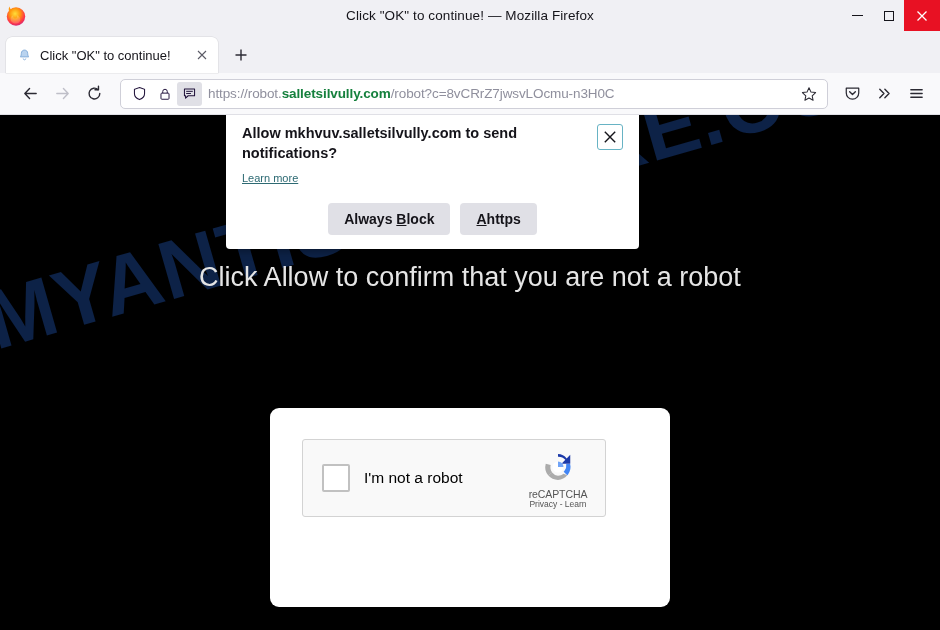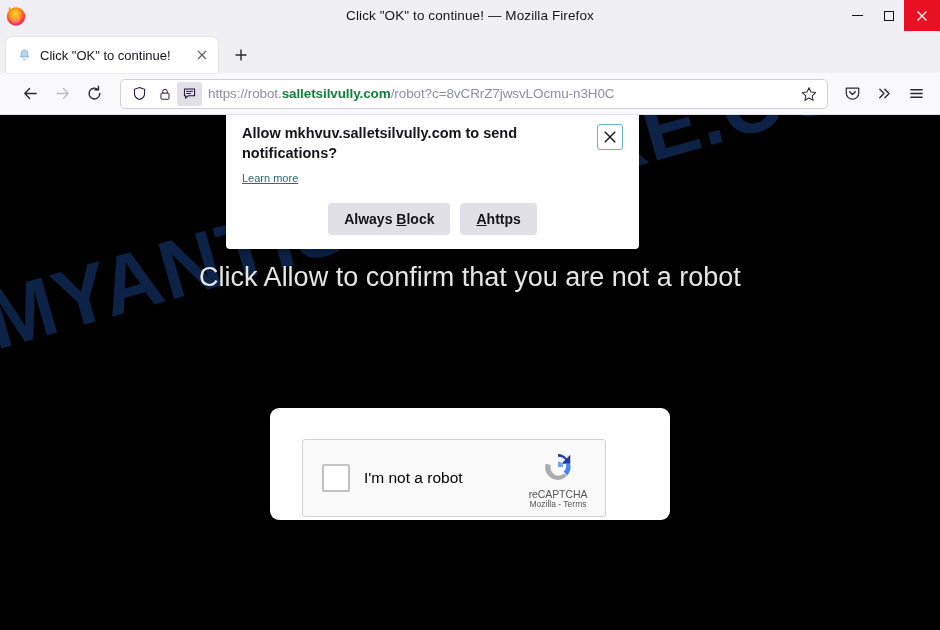--- a/index.html
+++ b/index.html
@@ -210,21 +210,21 @@
     color: #e5e5e5;
     white-space: nowrap;
     font-family: "Liberation Sans", sans-serif;
   }
 
   .captcha-card {
     position: absolute;
     left: 270px;
     top: 293px;
     width: 400px;
-    height: 112px;
+    height: 199px;
     background: #ffffff;
     border-radius: 9px;
     box-shadow: 0 1px 4px rgba(0,0,0,0.25);
   }
   .recaptcha-box {
     position: absolute;
     left: 32px;
     top: 31px;
     width: 304px;
     height: 78px;
@@ -467,21 +467,21 @@
             <svg width="40" height="40" viewBox="0 0 48 48">
               <path d="M24 8.5c4.3 0 8 2 10.4 5.2l4.3-4.3V20H28.2l4.6-4.6A10.9 10.9 0 0 0 24 11.6z" fill="#1c3aa9"></path>
               <path d="M38.6 20.5c1.1 4.2.3 8.8-2.6 12.4-.3.3-.6.7-.9 1l-4.3-4.3 1-1a10.9 10.9 0 0 0 2.1-8.1z" fill="#4285f4"></path>
               <path d="M35.1 33.9A15.4 15.4 0 0 1 24 39.5c-4.6 0-8.8-2-11.6-5.3l4.5-3.7A10.9 10.9 0 0 0 24 34.5c2.5 0 4.9-.9 6.8-2.4z" fill="#ababab"></path>
               <path d="M12.4 34.2A15.4 15.4 0 0 1 9.3 20l5.9 1.5A10.9 10.9 0 0 0 17 30.5z" fill="#ababab"></path>
               <circle cx="24" cy="24" r="6.6" fill="#ffffff"></circle>
               <path d="M24 17.4a6.6 6.6 0 0 1 6.6 6.6h-6.6z" fill="#4285f4" opacity="0.75"></path>
             </svg>
           </div>
           <div class="rc-name">reCAPTCHA</div>
-          <div class="rc-terms">Mozilla - Terms</div>
+          <div class="rc-terms">Privacy - Learn</div>
         </div>
       </div>
     </div>
 
     <div class="perm-popup" style="top: -7px; left: 226px; position: absolute;">
       <div class="perm-head">
         <div class="perm-title">Allow mkhvuv.salletsilvully.com to send notifications?</div>
         <div class="perm-close">
           <svg width="14" height="14" viewBox="0 0 14 14">
             <path d="M1.8 1.8 L12.2 12.2 M12.2 1.8 L1.8 12.2" stroke="#15141a" stroke-width="1.4" fill="none"></path>

